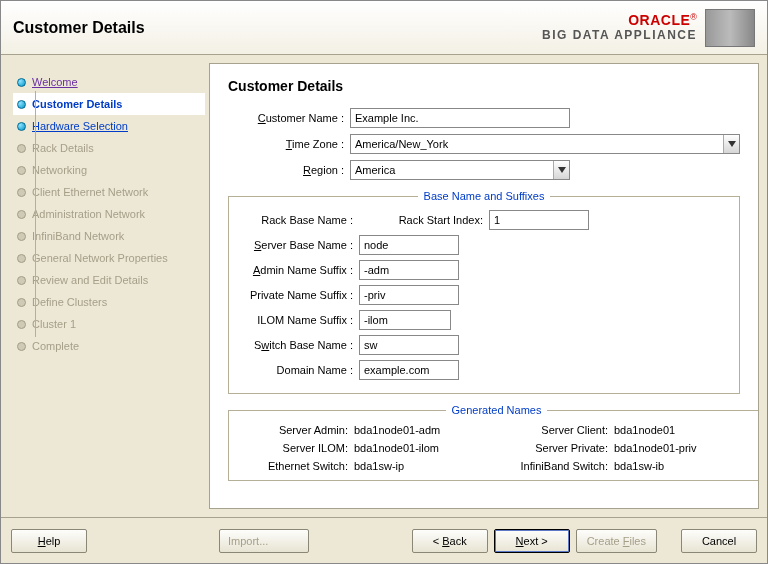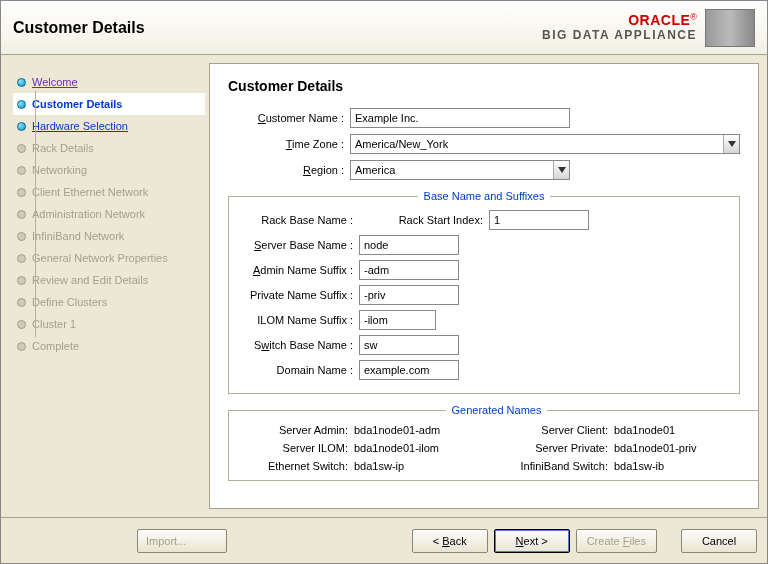--- a/index.html
+++ b/index.html
@@ -165,21 +165,21 @@
         <div class="fs-row">
           <div class="lbl"><span class="u">A</span>dmin Name Suffix :</div>
           <input type="text" style="width: 100px;" value="-adm">
         </div>
         <div class="fs-row">
           <div class="lbl">Private Name Suffix :</div>
           <input type="text" style="width: 100px;" value="-priv">
         </div>
         <div class="fs-row">
           <div class="lbl">ILOM Name Suffix :</div>
-          <input type="text" style="width: 77px;" value="-ilom">
+          <input type="text" style="width: 92px;" value="-ilom">
         </div>
         <div class="fs-row">
           <div class="lbl">S<span class="u">w</span>itch Base Name :</div>
           <input type="text" style="width: 100px;" value="sw">
         </div>
         <div class="fs-row">
           <div class="lbl">Domain Name :</div>
           <input type="text" style="width: 100px;" value="example.com">
         </div>
       </fieldset>
@@ -200,20 +200,21 @@
           <div class="gl">Ethernet Switch:</div>
           <div>bda1sw-ip</div>
           <div class="gl">InfiniBand Switch:</div>
           <div>bda1sw-ib</div>
         </div>
       </fieldset>
     </div>
   </div>
 
   <div class="footer">
+    <button class="btn"><span class="u">H</span>elp</button>
     <div style="width:120px"></div>
     <button class="btn" disabled="" style="min-width:90px;text-align:left;padding-left:8px">Import...</button>
     <div class="spacer"></div>
     <button class="btn">&lt; <span class="u">B</span>ack</button>
     <button class="btn default"><span class="u">N</span>ext &gt;</button>
     <button class="btn" disabled="">Create <span class="u">F</span>iles</button>
     <div style="width:12px"></div>
     <button class="btn">Cancel</button>
   </div>
 </div>

